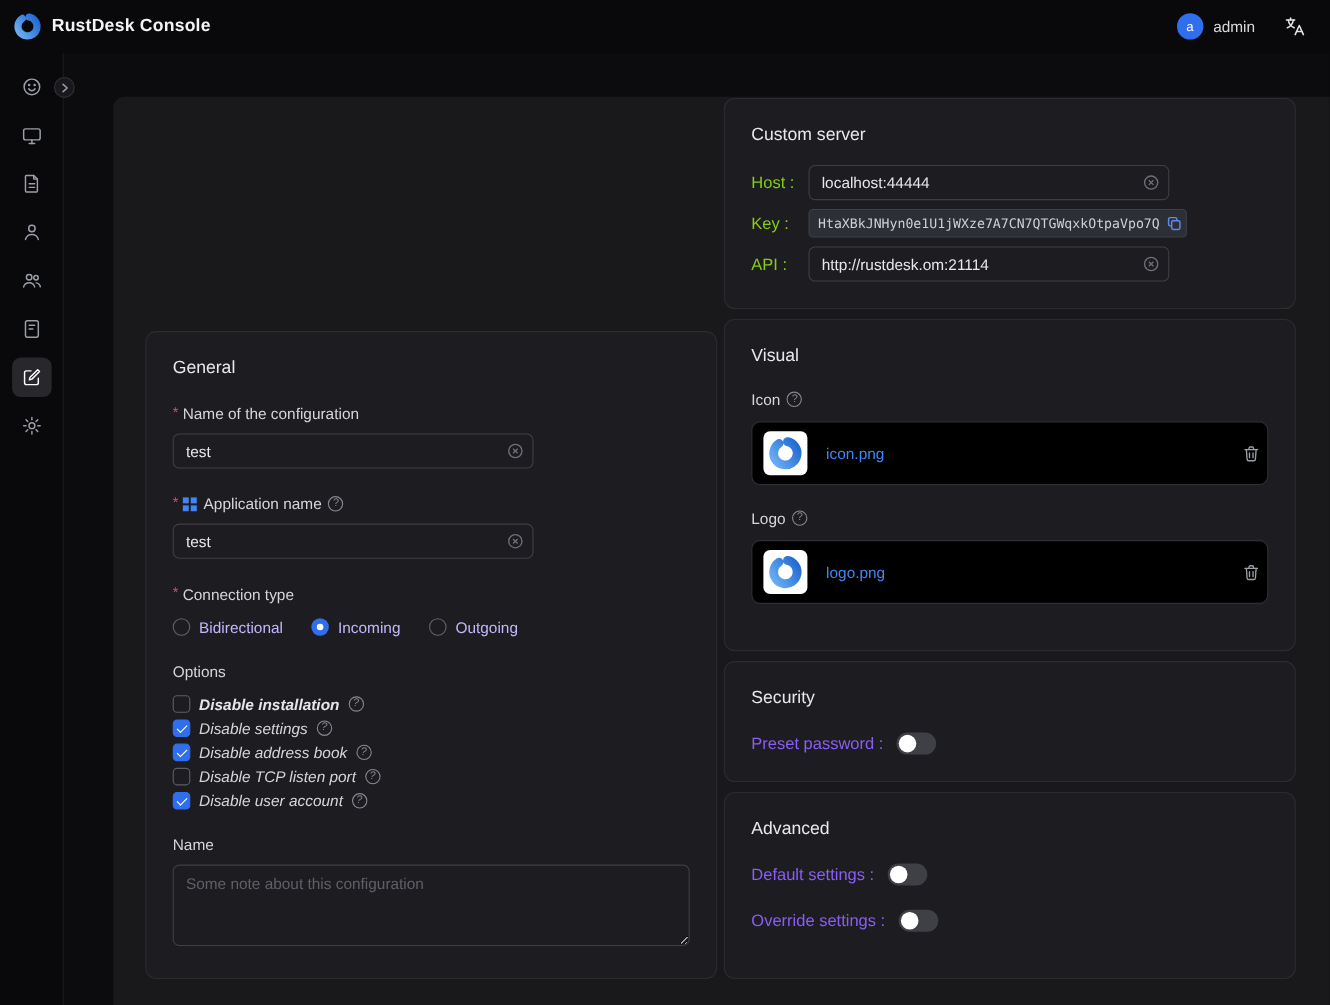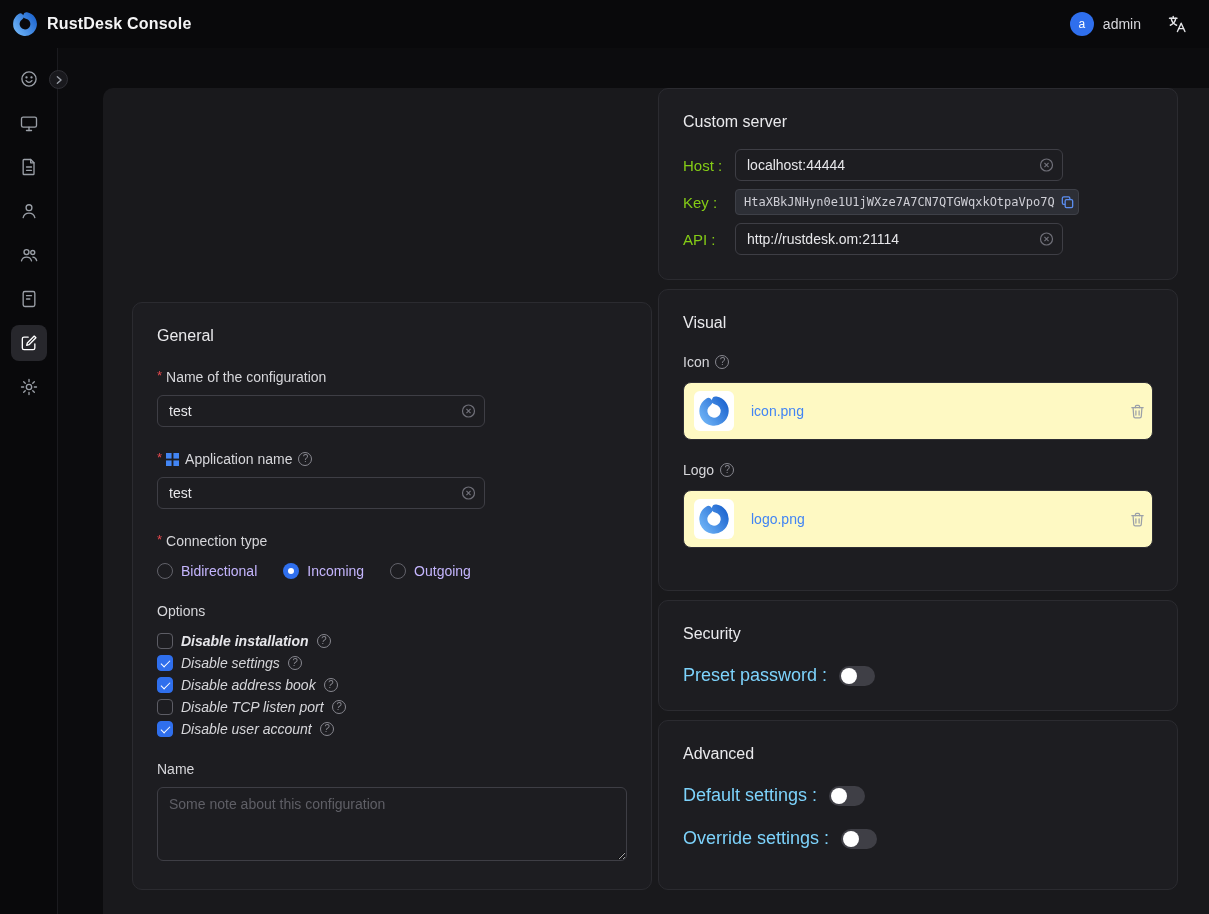--- a/index.html
+++ b/index.html
@@ -118,33 +118,33 @@
     width:100%; height:26px; background:#2d2f36; border:1px solid #3e4048; border-radius:4px;
     font-family:"DejaVu Sans Mono", monospace; font-size:12px; color:#cfcfd6;
     padding:0 24px 0 8px; outline:none;
   }
   .copy-btn { position:absolute; right:4px; top:50%; transform:translateY(-50%); color:#5b8def; display:flex; cursor:pointer; }
 
   
   .file-label { display:flex; align-items:center; gap:6px; font-size:14px; color:#d6d6da; margin-top:22px; }
   .file-box {
     margin-top:12px; height:58px; border:1px solid #2e2e34; border-radius:8px;
-    display:flex; align-items:center; padding:0 6px 0 10px; background:#fef9c3;
+    display:flex; align-items:center; padding:0 6px 0 10px; background:#000000;
   }
   .file-box.last { margin-bottom:18px; }
   .thumb {
     width:40px; height:40px; background:#ffffff; border-radius:6px;
     display:flex; align-items:center; justify-content:center; flex:none;
   }
   .file-name { margin-left:17px; font-size:14px; color:#4285f4; cursor:pointer; }
   .trash-btn { margin-left:auto; color:#9ba0a8; display:flex; cursor:pointer; }
 
   
   .toggle-row { display:flex; align-items:center; gap:12px; margin-top:22px; }
-  .toggle-label { font-size:18px; color:#7dd3fc; }
+  .toggle-label { font-size:15px; color:#8b5cf6; }
   .toggle {
     width:36px; height:20px; border-radius:10px; background:#3f3f46; position:relative; cursor:pointer; flex:none;
   }
   .toggle::after {
     content:""; position:absolute; left:2px; top:2px; width:16px; height:16px;
     border-radius:50%; background:#ffffff;
   }
   .card-advanced { height:170px; }
 
   svg { display:block; }

